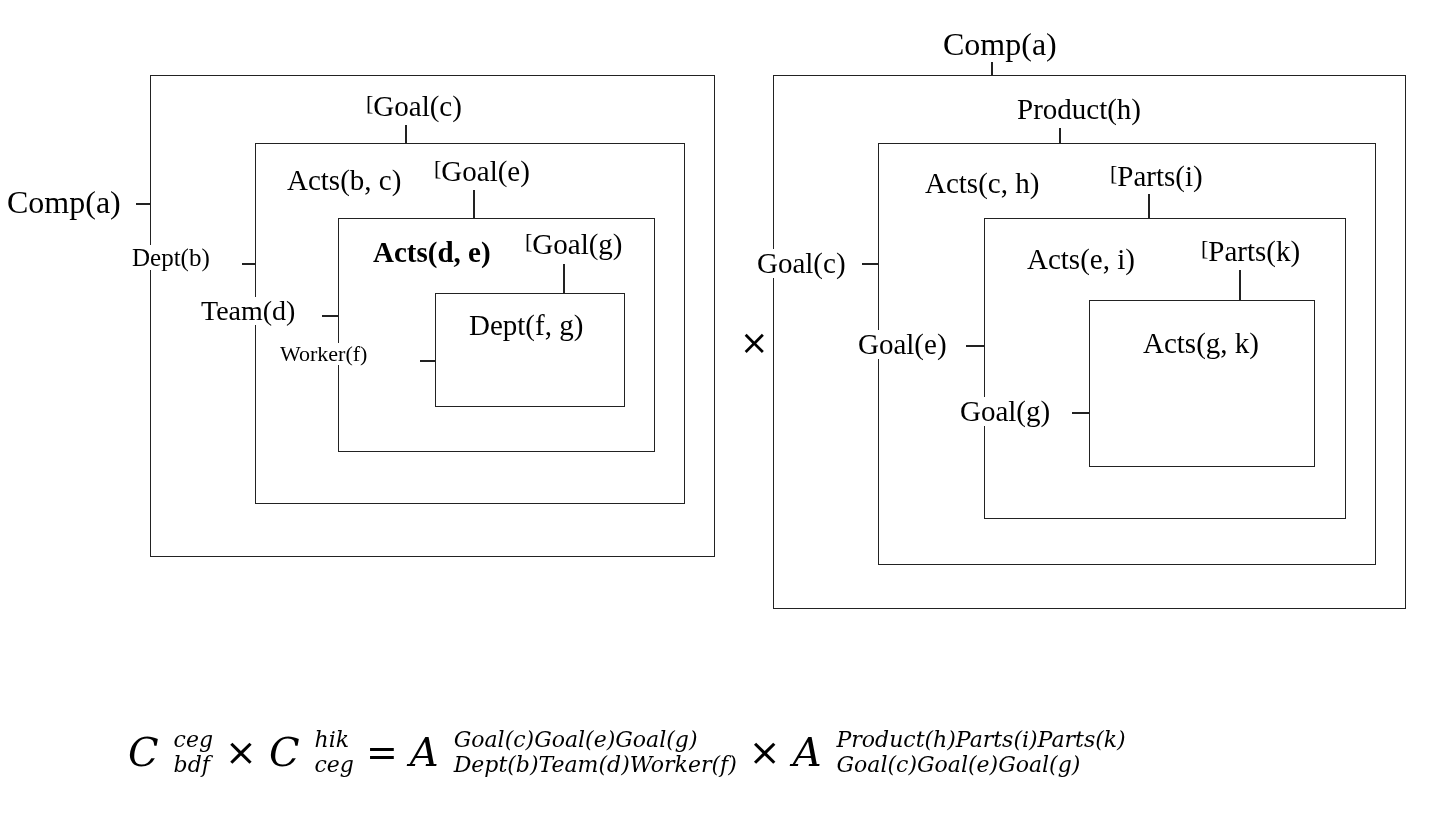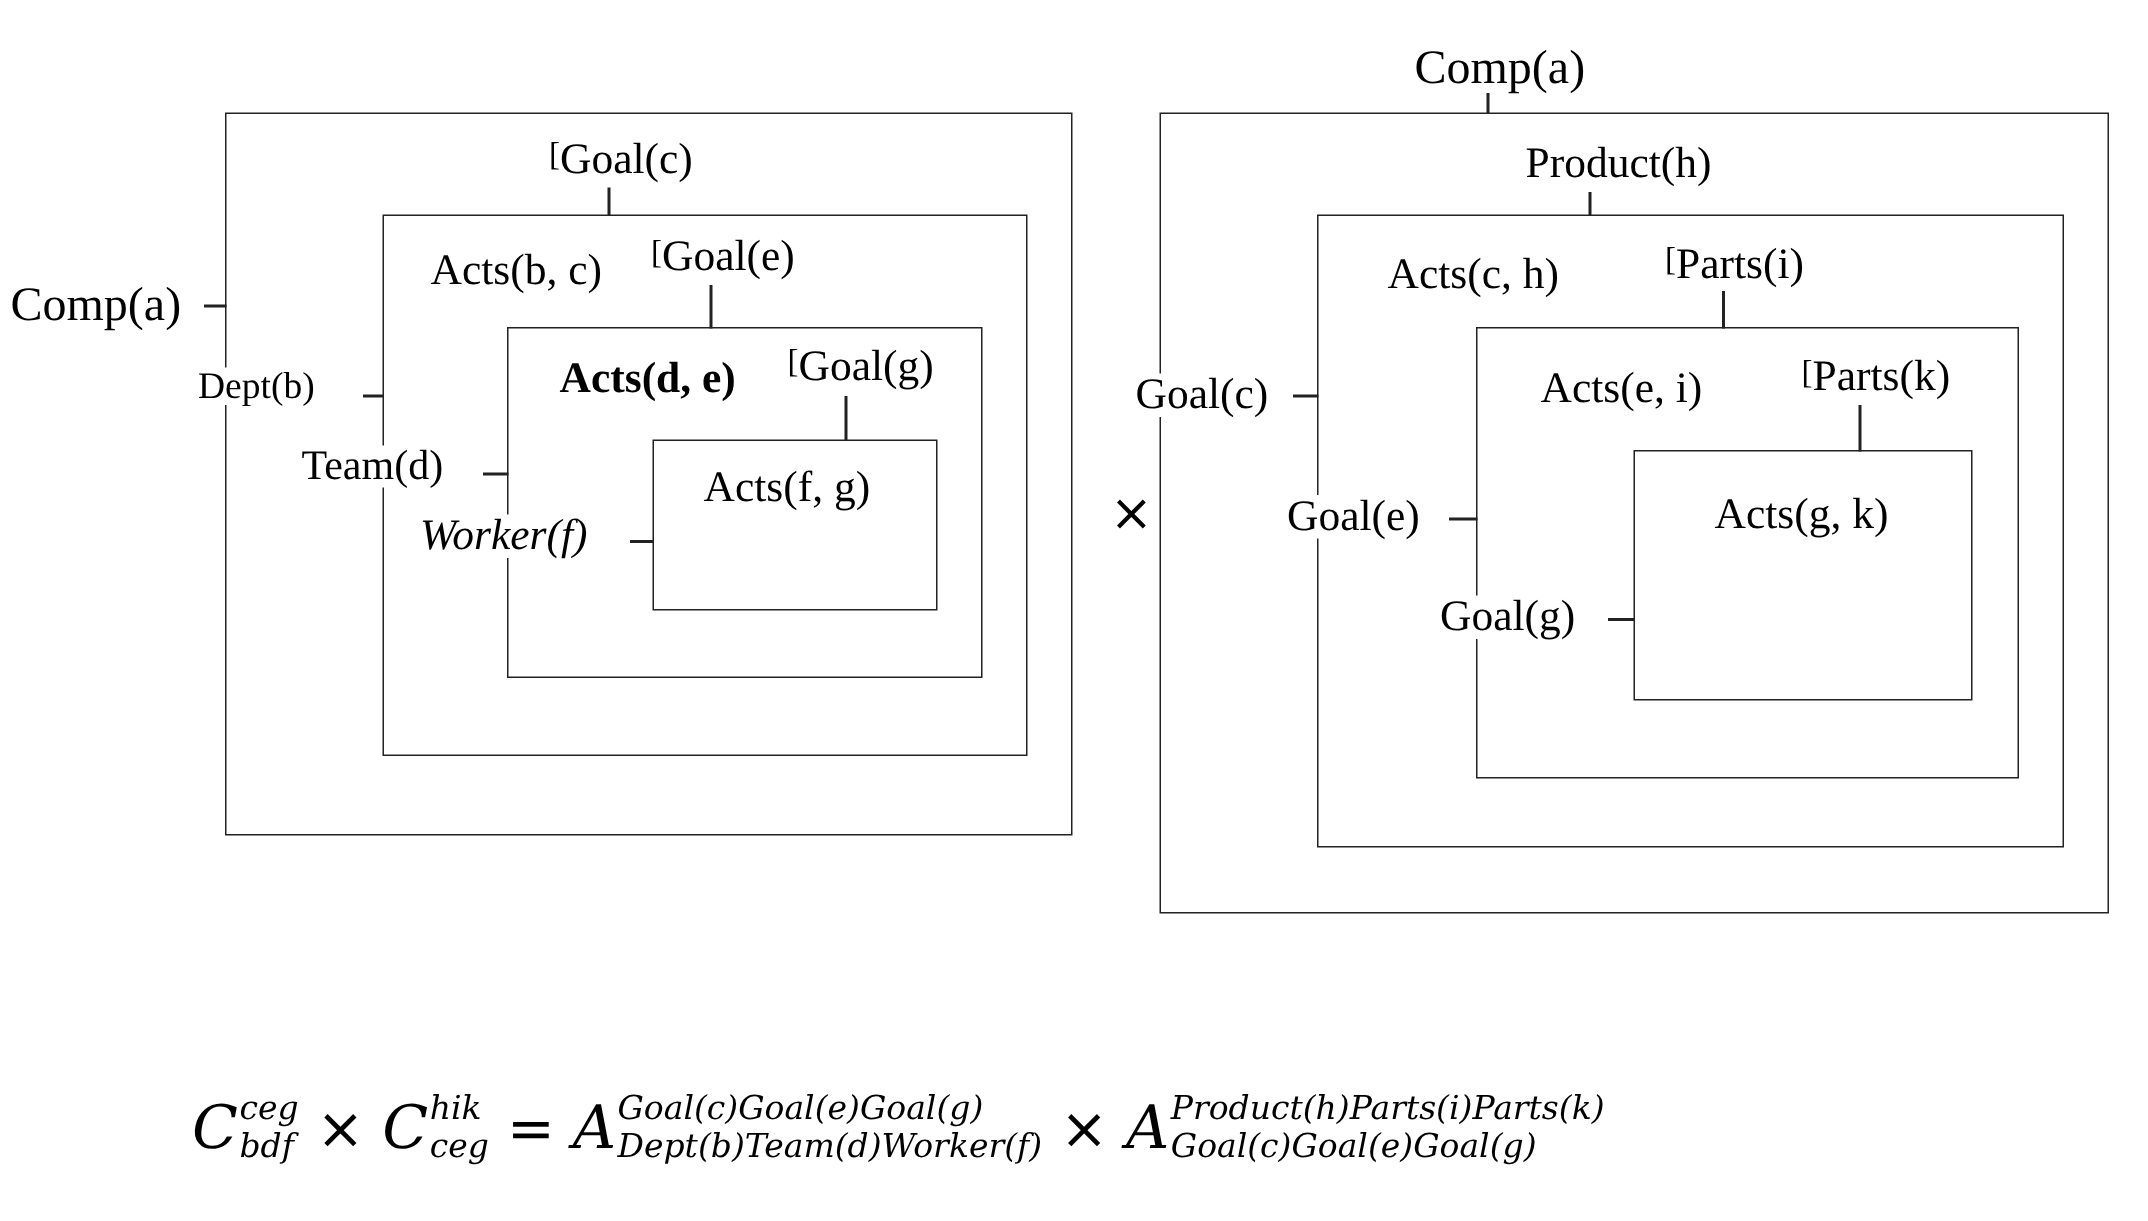--- a/index.html
+++ b/index.html
@@ -7,21 +7,21 @@
   .box { position: absolute; border: 1.5px solid #222; box-sizing: border-box; background: transparent; }
   .lbl { position: absolute; white-space: nowrap; font-size: 29px; line-height: 1; background: #fff; padding: 0 1px; }
   .lbl.nobg { background: transparent; }
   .hl { position: absolute; height: 1.5px; background: #222; }
   .vl { position: absolute; width: 1.5px; background: #222; }
   .mark { font-size: 22px; vertical-align: top; }
   .times { position: absolute; font-family: "DejaVu Sans", sans-serif; font-size: 34px; line-height: 1; }
   .eq { position: absolute; left: 128px; top: 712px; height: 80px; display: flex; align-items: center; font-family: "DejaVu Serif", serif; font-style: italic; font-size: 40px; }
   .eq .sym { font-style: italic; }
   .eq .op { font-style: normal; font-family: "DejaVu Sans", sans-serif; margin: 0 12px; font-size: 38px; }
-  .eq .scr { display: inline-flex; flex-direction: column; font-size: 22px; line-height: 1.15; margin-left: 1px; }
+  .eq .scr { display: inline-flex; flex-direction: column; font-size: 22px; line-height: 1.15; margin-left: 15px; }
   .eq .scr span { display: block; }
 </style>
 </head>
 <body>
 
 <div>
   <div class="box" style="left:150px;top:75px;width:565px;height:482px;"></div>
   <div class="box" style="left:255px;top:143px;width:430px;height:361px;"></div>
   <div class="box" style="left:338px;top:218px;width:317px;height:234px;"></div>
   <div class="box" style="left:435px;top:293px;width:190px;height:114px;"></div>
@@ -30,35 +30,35 @@
   <div class="hl" style="left:242px;top:263px;width:14px;"></div>
   <div class="hl" style="left:322px;top:315px;width:17px;"></div>
   <div class="hl" style="left:420px;top:360px;width:16px;"></div>
   <div class="vl" style="left:405px;top:125px;height:19px;"></div>
   <div class="vl" style="left:473px;top:190px;height:29px;"></div>
   <div class="vl" style="left:563px;top:264px;height:30px;"></div>
 
   <div class="lbl" style="left:6px;top:186px;font-size:32px;">Comp(a)</div>
   <div class="lbl" style="left:131px;top:245px;font-size:25px;">Dept(b)</div>
   <div class="lbl" style="left:200px;top:297px;font-size:28px;">Team(d)</div>
-  <div class="lbl" style="left:279px;top:343px;font-size:29px;font-style:italic;">Worker(f)</div>
+  <div class="lbl" style="left:279px;top:343px;font-size:22px;">Worker(f)</div>
 
   <div class="lbl nobg" style="left:365px;top:92px;">
     <span class="mark">[</span><span>Goal(c)</span>
   </div>
   <div class="lbl nobg" style="left:433px;top:157px;">
     <span class="mark">[</span><span>Goal(e)</span>
   </div>
   <div class="lbl nobg" style="left:524px;top:230px;">
     <span class="mark">[</span><span>Goal(g)</span>
   </div>
 
   <div class="lbl nobg" style="left:286px;top:166px;">Acts(b, c)</div>
   <div class="lbl nobg" style="left:372px;top:238px;font-weight:bold;">Acts(d, e)</div>
-  <div class="lbl nobg" style="left:468px;top:311px;">Acts(f, g)</div>
+  <div class="lbl nobg" style="left:468px;top:311px;">Dept(f, g)</div>
 </div>
 
 <div class="times" style="left:740px;top:325px;">×</div>
 
 <div>
   <div class="box" style="left:773px;top:75px;width:633px;height:534px;"></div>
   <div class="box" style="left:878px;top:143px;width:498px;height:422px;"></div>
   <div class="box" style="left:984px;top:218px;width:362px;height:301px;"></div>
   <div class="box" style="left:1089px;top:300px;width:226px;height:167px;"></div>
 

